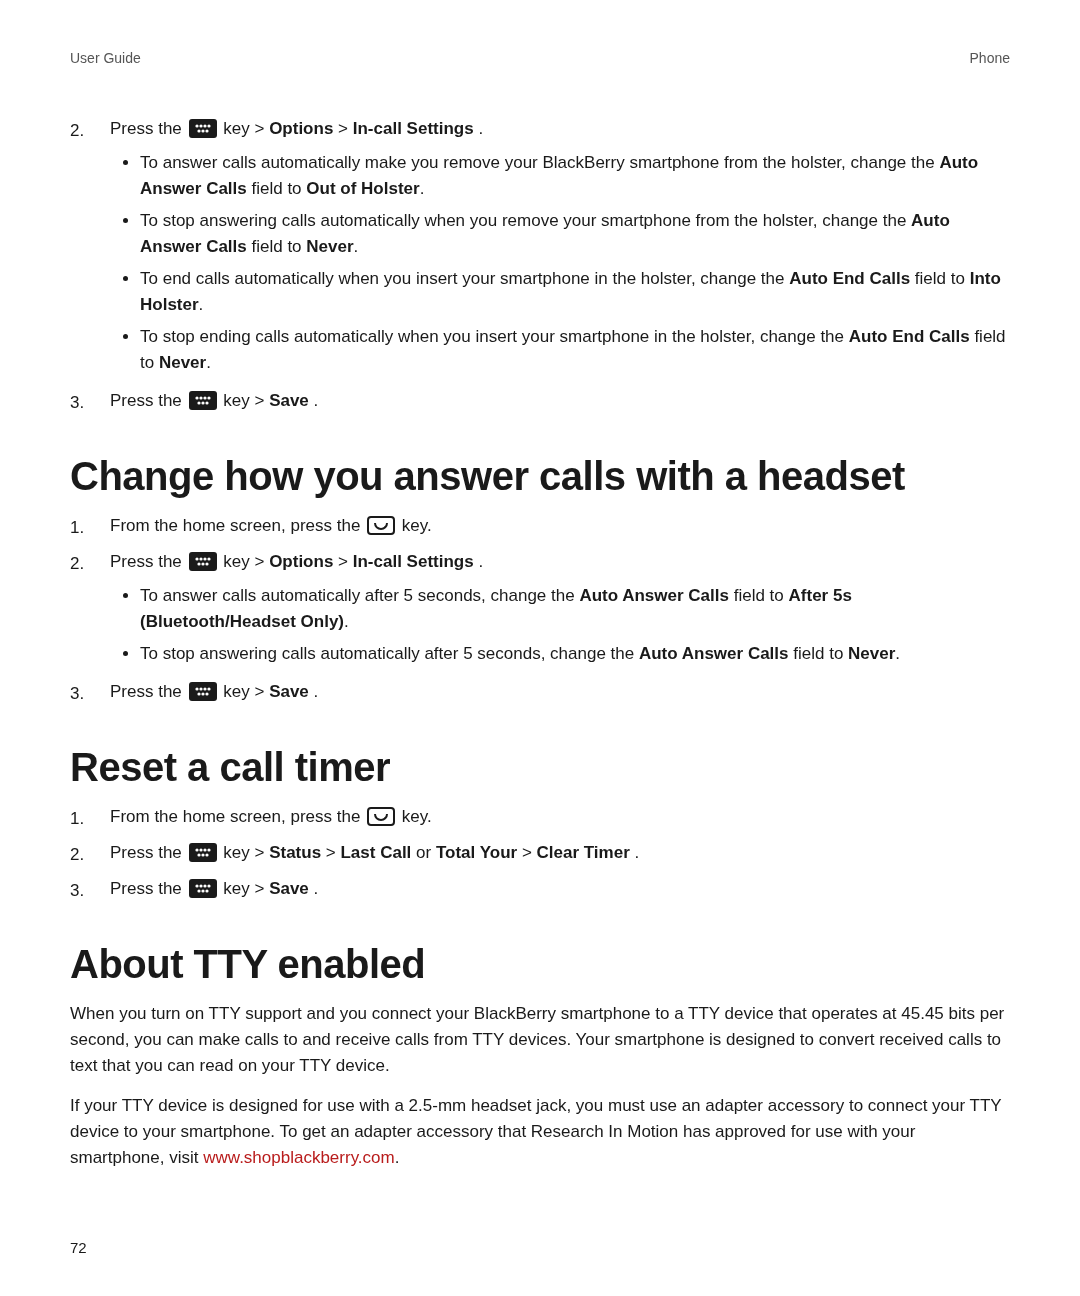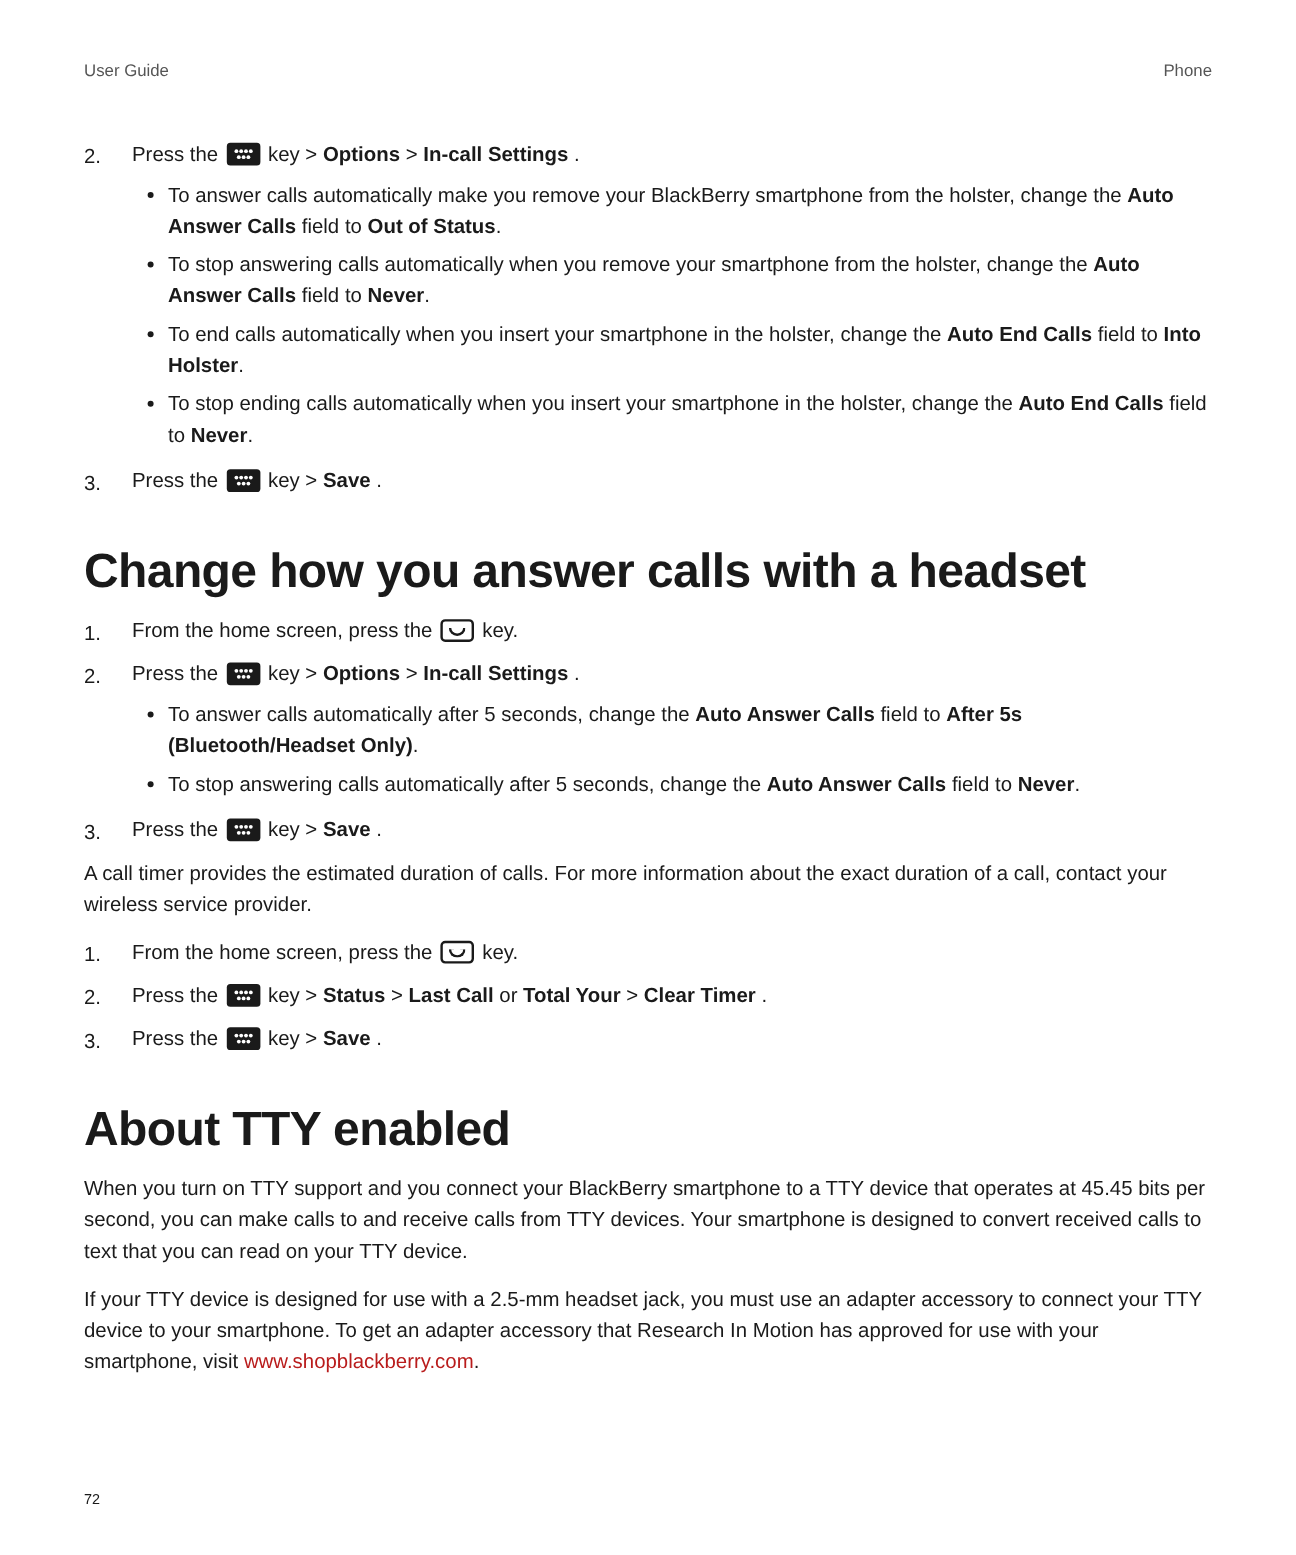--- a/index.html
+++ b/index.html
@@ -69,21 +69,21 @@
   p.body {
     font-size: 17px;
     line-height: 26px;
     margin: 0 0 14px 0;
   }
   .link { color: #b91c1c; }
   .page-num {
     position: absolute;
     bottom: 40px;
     left: 70px;
-    font-size: 12px;
+    font-size: 15px;
     font-weight: 400;
   }
   
   .keyicon {
     display: inline-block;
     vertical-align: -4px;
     background: #1a1a1a;
     border-radius: 3px;
     width: 28px;
     height: 19px;
@@ -137,21 +137,21 @@
                 </g>
               </svg>
           </span>
           <span> key &gt; </span>
           <span class="bold">Options</span>
           <span> &gt; </span>
           <span class="bold">In-call Settings</span>
           <span>.</span>
         </p>
         <ul class="sub-ul">
-          <li><span>To answer calls automatically make you remove your BlackBerry smartphone from the holster, change the </span><span class="bold">Auto Answer Calls</span><span> field to </span><span class="bold">Out of Status</span><span>.</span></li>
+          <li><span>To answer calls automatically make you remove your BlackBerry smartphone from the holster, change the </span><span class="bold">Auto Answer Calls</span><span> field to </span><span class="bold">Out of Holster</span><span>.</span></li>
           <li><span>To stop answering calls automatically when you remove your smartphone from the holster, change the </span><span class="bold">Auto Answer Calls</span><span> field to </span><span class="bold">Never</span><span>.</span></li>
           <li><span>To end calls automatically when you insert your smartphone in the holster, change the </span><span class="bold">Auto End Calls</span><span> field to </span><span class="bold">Into Holster</span><span>.</span></li>
           <li><span>To stop ending calls automatically when you insert your smartphone in the holster, change the </span><span class="bold">Auto End Calls</span><span> field to </span><span class="bold">Never</span><span>.</span></li>
         </ul>
       </div>
     </li>
     <li class="oli">
       <div class="oli-num">3.</div>
       <div class="oli-body">
         <p>
@@ -238,21 +238,21 @@
               </svg>
         </span>
         <span> key &gt; </span>
         <span class="bold">Save</span>
         <span>.</span>
       </p>
         </div>
     </li>
   </ol>
 
-  <p class="body">A call timer provides the estimated duration of calls. For more information about the exact duration of a call, contact your wireless service provider.</p>
+  <h2 class="section">Reset a call timer</h2>
   <ol class="ol">
     <li class="oli">
       <div class="oli-num">1.</div>
       <div class="oli-body">
           <p>
         <span>From the home screen, press the </span>
         <span class="keyicon send-key"></span>
         <span> key.</span>
       </p>
         </div>

